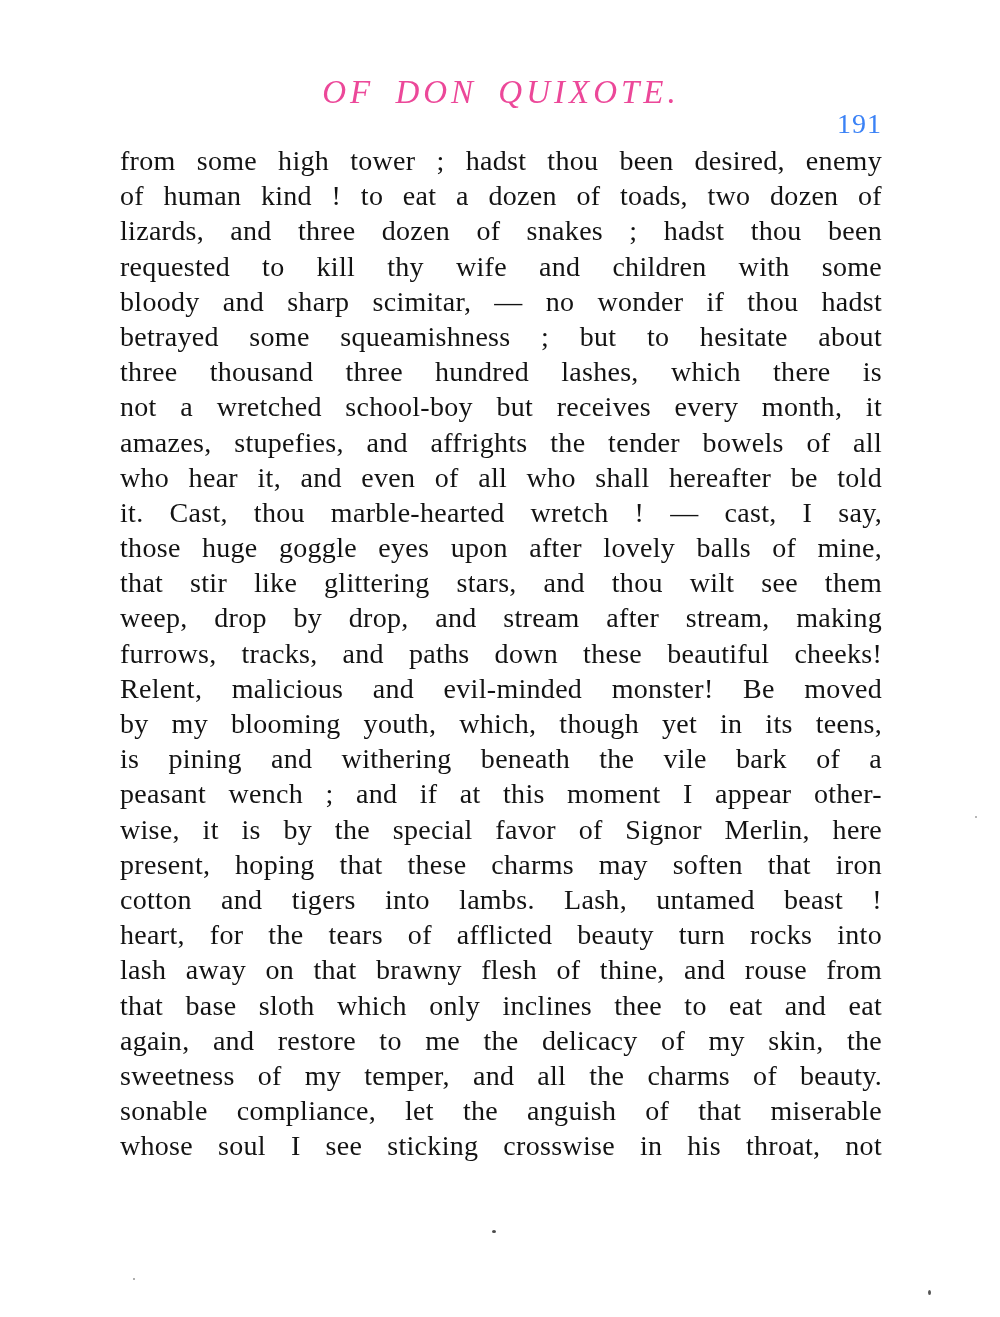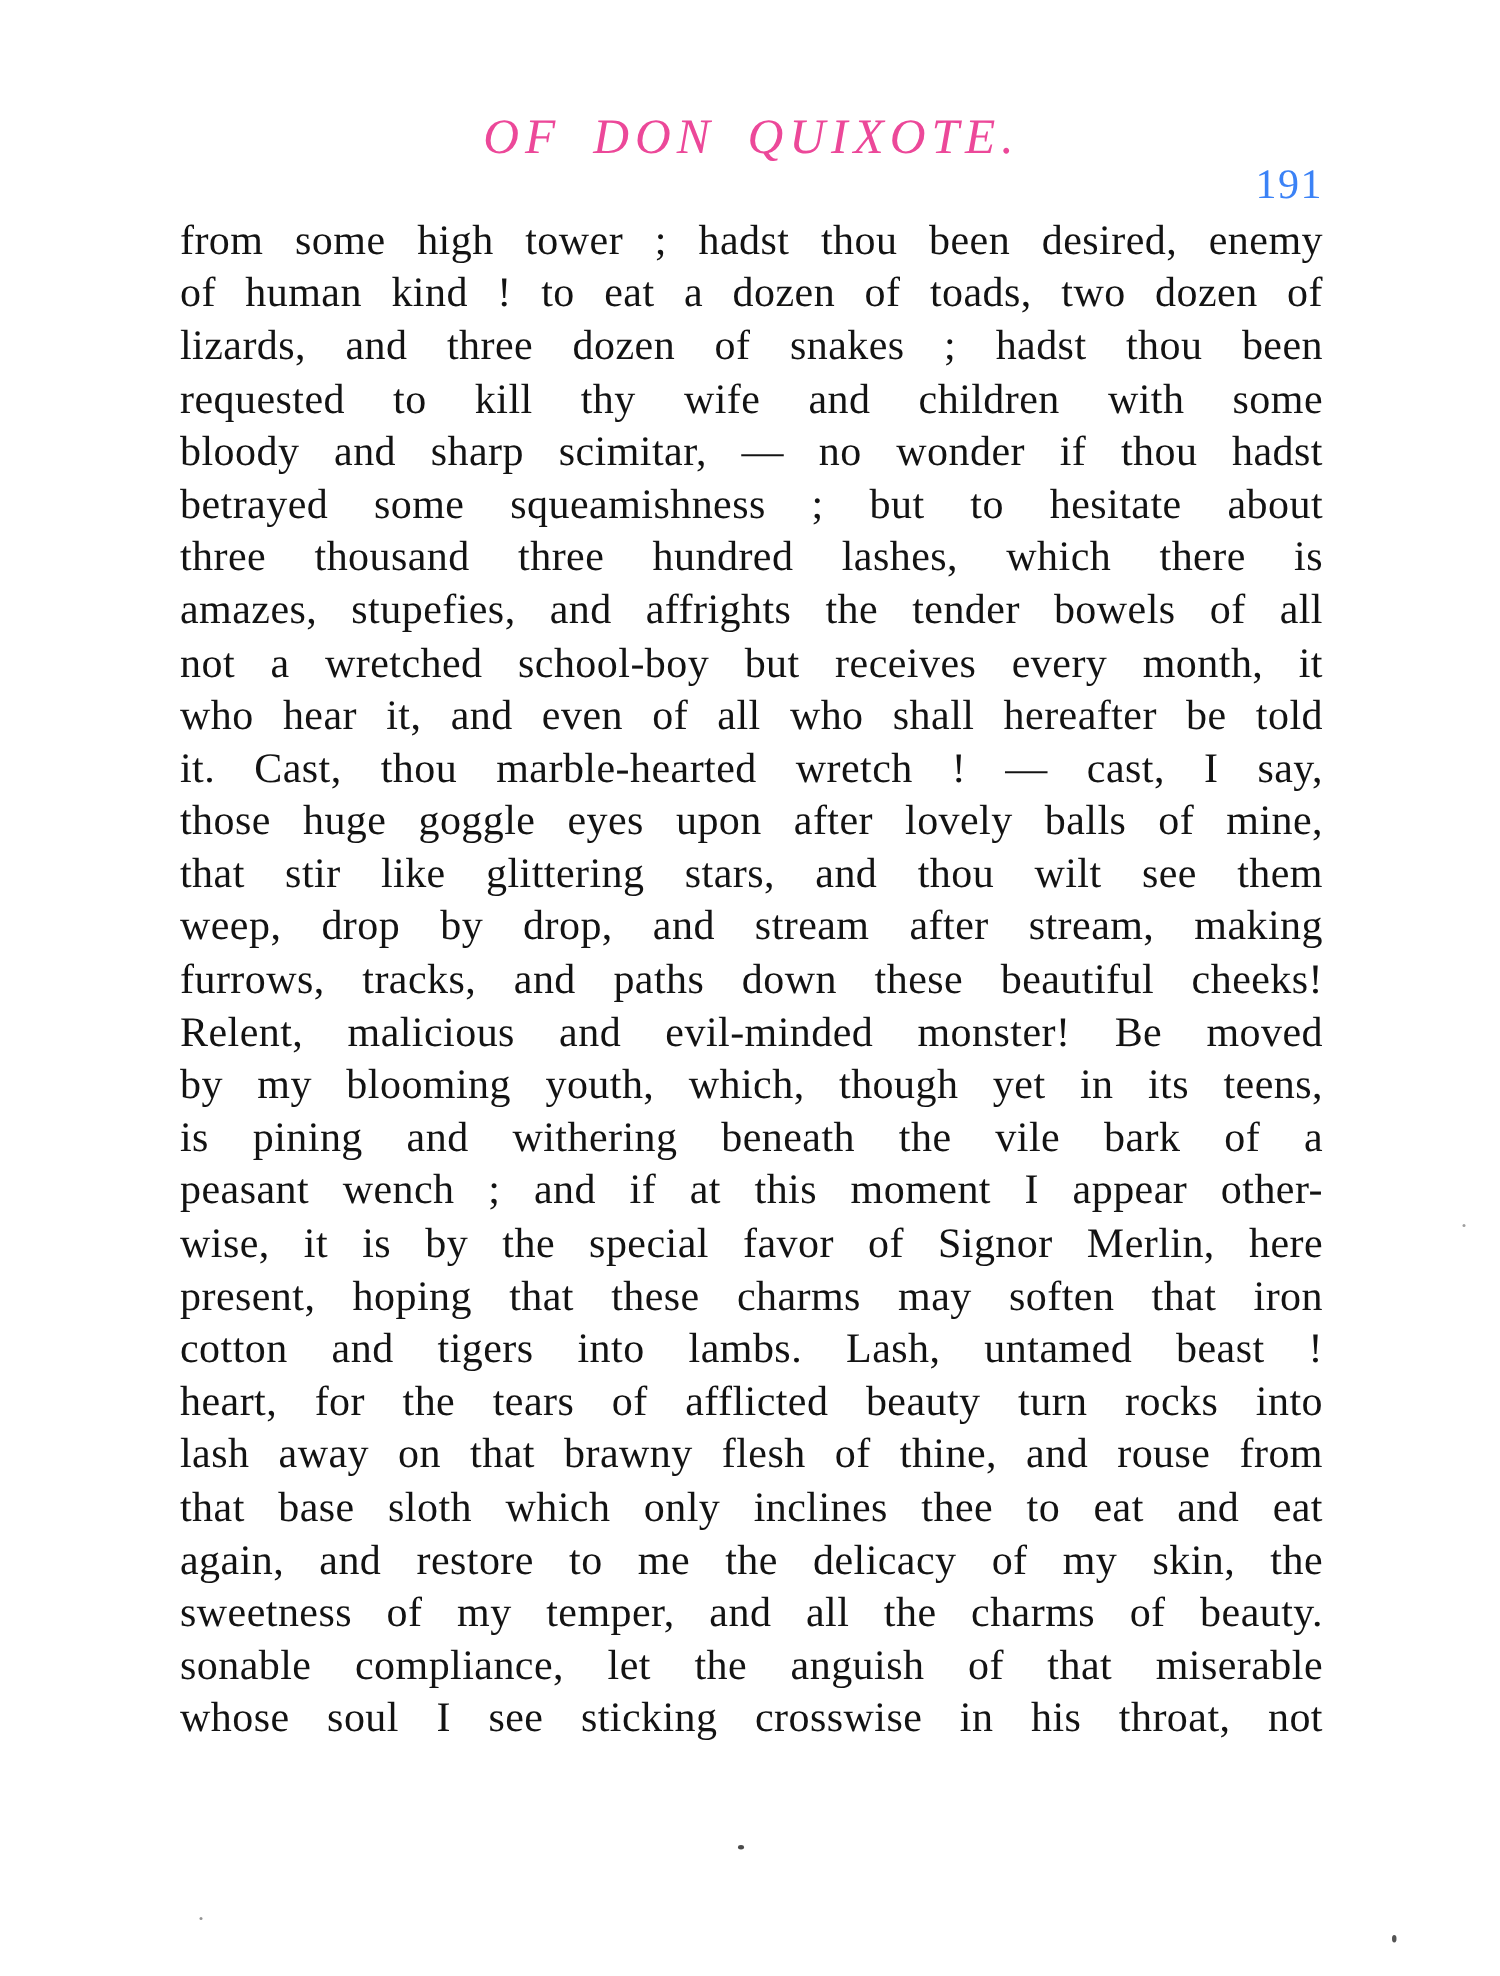--- a/index.html
+++ b/index.html
@@ -83,22 +83,22 @@
   </div>
 
   <div class="body-text">
       <div class="line">from some high tower ; hadst thou been desired, enemy</div>
       <div class="line">of human kind ! to eat a dozen of toads, two dozen of</div>
       <div class="line">lizards, and three dozen of snakes ; hadst thou been</div>
       <div class="line">requested to kill thy wife and children with some</div>
       <div class="line">bloody and sharp scimitar, — no wonder if thou hadst</div>
       <div class="line">betrayed some squeamishness ; but to hesitate about</div>
       <div class="line">three thousand three hundred lashes, which there is</div>
+      <div class="line">not a wretched school-boy but receives every month, it</div>
       <div class="line">amazes, stupefies, and affrights the tender bowels of all</div>
-      <div class="line">not a wretched school-boy but receives every month, it</div>
       <div class="line">who hear it, and even of all who shall hereafter be told</div>
       <div class="line">it. Cast, thou marble-hearted wretch ! — cast, I say,</div>
       <div class="line">those huge goggle eyes upon after lovely balls of mine,</div>
       <div class="line">that stir like glittering stars, and thou wilt see them</div>
       <div class="line">weep, drop by drop, and stream after stream, making</div>
       <div class="line">furrows, tracks, and paths down these beautiful cheeks!</div>
       <div class="line">Relent, malicious and evil-minded monster! Be moved</div>
       <div class="line">by my blooming youth, which, though yet in its teens,</div>
       <div class="line">is pining and withering beneath the vile bark of a</div>
       <div class="line">peasant wench ; and if at this moment I appear other-</div>

